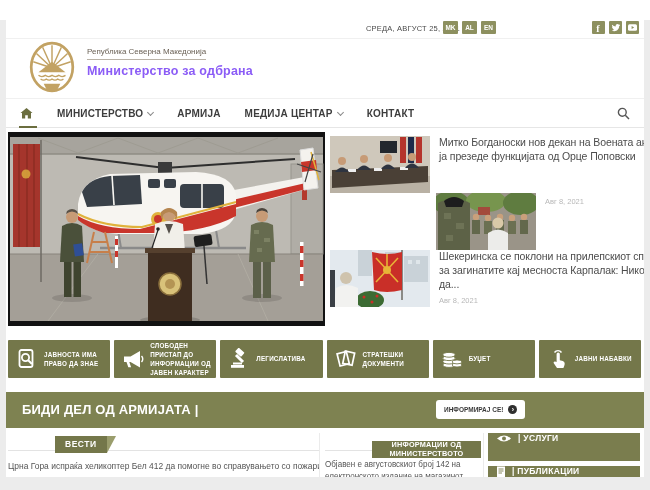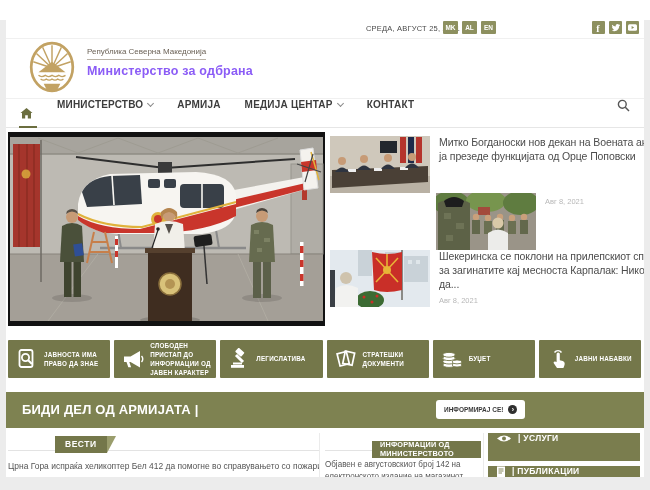--- a/index.html
+++ b/index.html
@@ -22,21 +22,21 @@
   .soc{width:13px;height:13px;background:#8d905f;border-radius:1px;display:flex;align-items:center;justify-content:center;cursor:pointer;}
 
   
   .logo{position:absolute;top:23px;left:22px;display:flex;gap:11px;cursor:pointer;}
   .logo-text{margin-top:6px;font-family:Liberation Sans, sans-serif;}
   .rep{font-size:8px;color:#6b6257;padding-bottom:3px;border-bottom:1px solid #b9b2a6;width:fit-content;}
   .min{font-size:12.5px;font-weight:bold;color:#8b5cf6;margin-top:4px;letter-spacing:.2px;}
 
   
   .nav{position:absolute;top:80px;left:0;right:0;height:28px;border-top:1px solid #f0f0f0;border-bottom:1px solid #e6e6e6;
-       display:flex;align-items:flex-start;padding:0 14px;gap:24px;}
+       display:flex;align-items:center;padding:0 14px;gap:24px;}
   .nav-home{position:relative;height:28px;display:flex;align-items:center;cursor:pointer;}
   .nav-underline{position:absolute;bottom:-1px;left:-1px;width:18px;height:2px;background:#6b6e3f;}
   .nav-item{font-size:10px;font-weight:bold;color:#3d3d3d;letter-spacing:.2px;display:flex;align-items:center;gap:5px;cursor:pointer;white-space:nowrap;}
   .chev{width:4px;height:4px;border-right:1.3px solid #8a8a8a;border-bottom:1.3px solid #8a8a8a;transform:rotate(45deg);margin-top:-2px;}
   .nav-search{margin-left:auto;cursor:pointer;display:flex;align-items:center;}
 
   
   .hero{position:absolute;left:2px;top:114px;width:317px;height:194px;cursor:pointer;}
   .news-list{position:absolute;left:324px;top:118px;width:360px;display:flex;flex-direction:column;gap:0;align-items:center;}
   .news-item{display:flex;gap:9px;cursor:pointer;}
@@ -61,21 +61,21 @@
 
   
   .vesti-col{position:absolute;left:2px;top:415px;width:311px;overflow:hidden;}
   .tab-line{height:17px;border-bottom:1px solid #e3e3e3;}
   .tab{display:inline-flex;align-items:center;background:#74774a;color:#fff;font-size:8.5px;font-weight:bold;
        height:17px;padding:0 10px;letter-spacing:.5px;position:relative;cursor:pointer;margin-left:47px;}
   .fold{position:absolute;right:-9px;top:0;width:0;height:0;border-top:17px solid #9a9d6c;border-right:9px solid transparent;}
   .vesti-headline{margin-top:10px;font-size:9px;color:#555;white-space:nowrap;transform:scaleX(.94);transform-origin:left;cursor:pointer;}
   .vdiv{position:absolute;top:415px;height:62px;border-left:1px solid #ebebeb;}
   .info-col{position:absolute;left:319px;top:415px;width:156px;overflow:hidden;}
-  .info-col .tab{font-size:7.3px;padding:0 8px;letter-spacing:.2px;}
+  .info-col .tab{font-size:7.3px;padding:0 8px;letter-spacing:.2px;text-align:center;}
   .info-headline{margin-top:8px;font-size:8.3px;color:#555;line-height:1.4;transform:scaleX(.97);transform-origin:left;cursor:pointer;}
   .side-col{position:absolute;left:482px;top:415px;width:152px;display:flex;flex-direction:column;gap:5px;}
   .side-bar{height:28px;background:#7a7d4e;color:#fff;display:flex;align-items:flex-start;gap:6px;padding:0 8px;
             font-size:8.5px;font-weight:bold;letter-spacing:.3px;cursor:pointer;}
 </style>
 </head>
 <body>
 
 <div class="white-top"></div>
 

